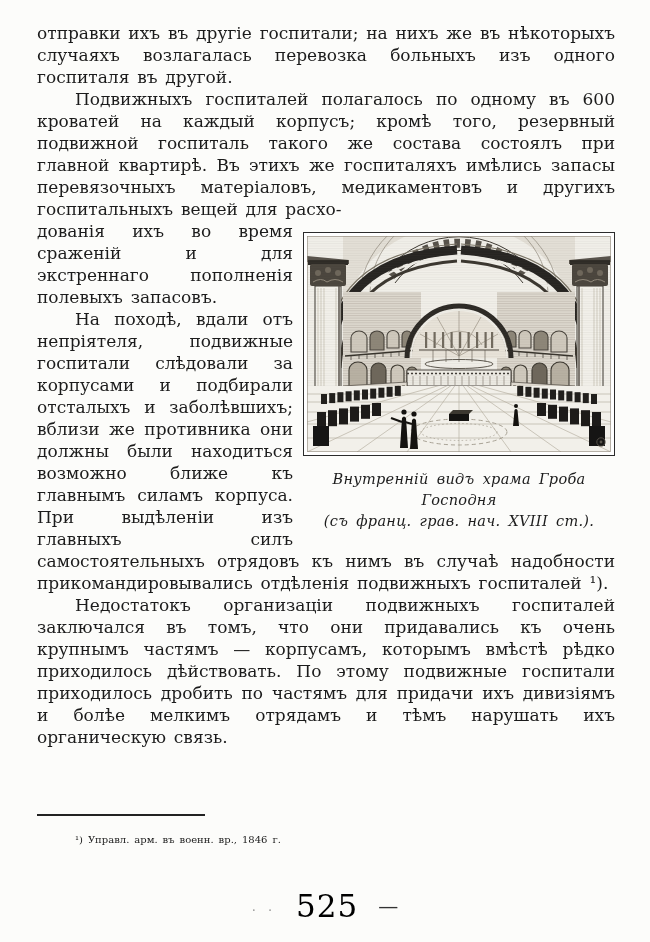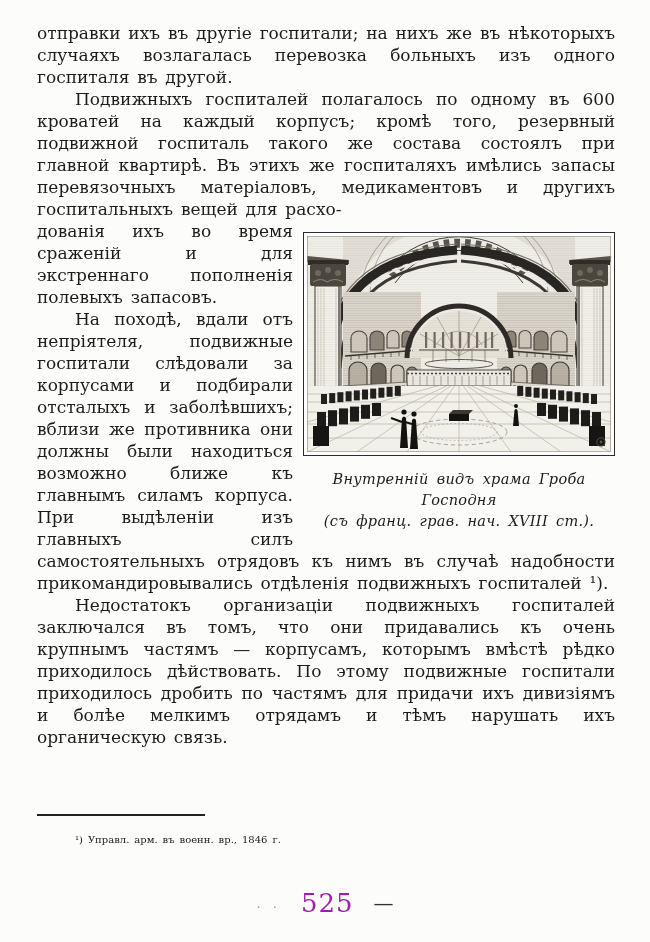--- a/index.html
+++ b/index.html
@@ -50,21 +50,21 @@
     width:168px;height:2px;background:#222;
     margin:0 0 14px 0;
   }
   .footnotes p{margin:0;padding-left:38px;}
   .page-footer{
     position:absolute;top:888px;left:0;width:100%;
     display:flex;justify-content:center;align-items:center;
     gap:20px;
   }
   .pn-dots{font-size:13px;color:#9a9a9a;letter-spacing:4px;}
-  .pn-num{font-size:26px;letter-spacing:1px;color:#a21caf;}
+  .pn-num{font-size:31px;letter-spacing:1px;color:#000000;}
   .pn-dash{font-size:20px;color:#333;}
 </style>
 </head>
 <body>
 
 <div class="page">
 
   <div class="content">
 
     <p>отправки ихъ въ другіе госпитали; на нихъ же въ нѣкоторыхъ случаяхъ возлагалась перевозка больныхъ изъ одного госпиталя въ другой.</p>

